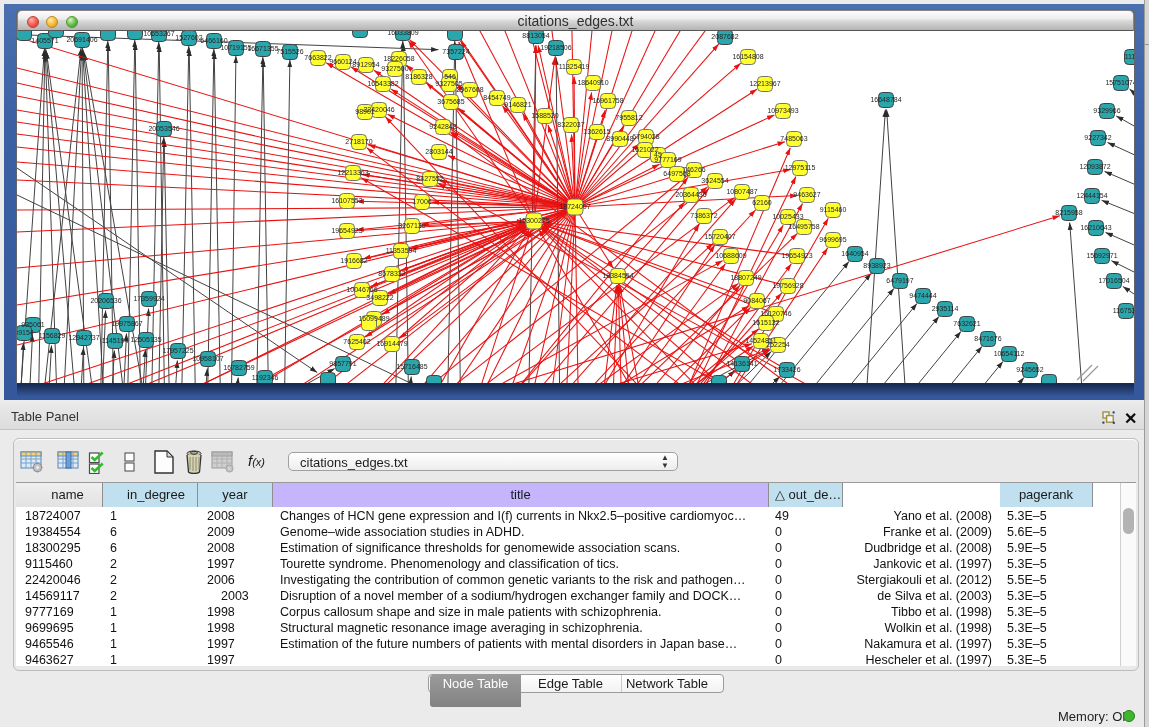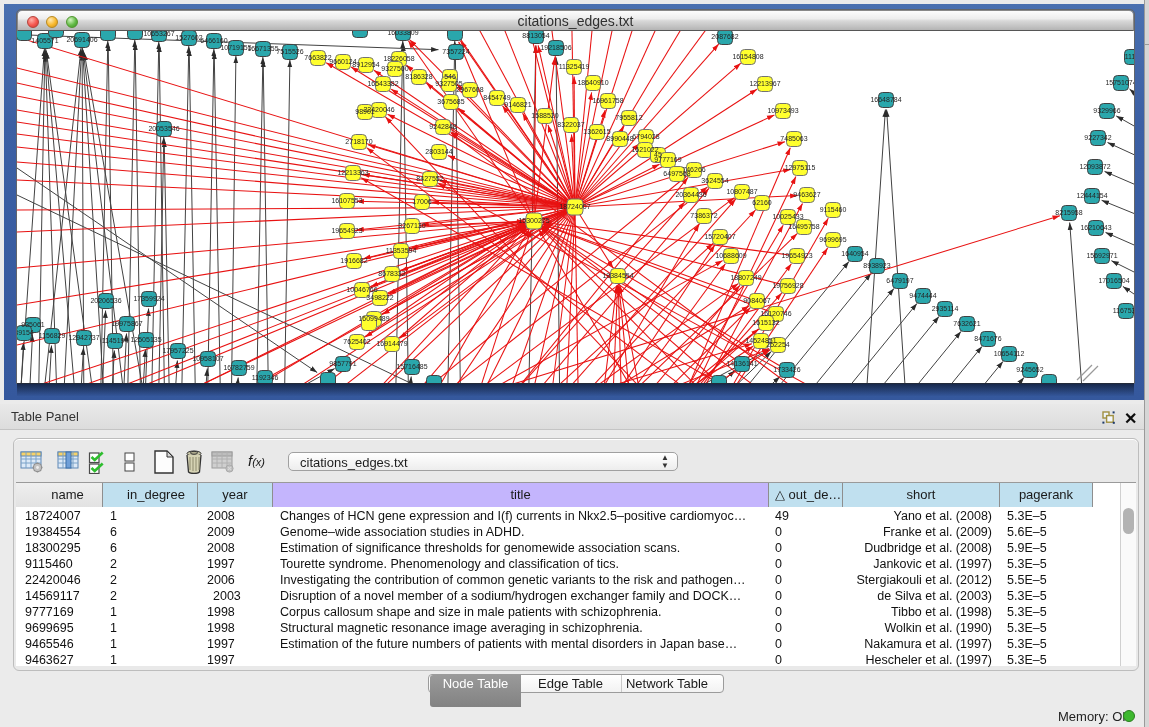--- a/index.html
+++ b/index.html
@@ -643,21 +643,20 @@
     <span class="txt">citations_edges.txt</span>
     <span class="arr">▲<br>▼</span>
   </div>
 <div id="tablebg"></div>
 <div id="thead">
   <div class="th" style="left:0;width:87px;background:linear-gradient(180deg,#efefef,#e2e2e2);text-indent:17px">name</div>
   <div class="th" style="left:87px;width:95px;background:#c0e0ef;text-indent:12px">in_degree</div>
   <div class="th" style="left:182px;width:75px;background:#c0e0ef">year</div>
   <div class="th" style="left:257px;width:496px;background:#c4b5fd">title</div>
   <div class="th" style="left:753px;width:74px;background:#c0e0ef;text-align:left;padding-left:6px">△ out_de…</div>
-  <div class="th" style="left:827px;width:157px;background:#c0e0ef">short</div>
   <div class="th" style="left:984px;width:93px;background:#c0e0ef">pagerank</div>
     <div class="th" style="left:1077px;width:27px;border-right:none;background:#fff"></div>
 </div>
 <div class="row" style="top:509px">
     <span style="left:25px">18724007</span>
     <span style="left:110px">1</span>
     <span style="left:207px">2008</span>
     <span style="left:280px;width:487px;overflow:hidden">Changes of HCN gene expression and I(f) currents in Nkx2.5–positive cardiomyoc…</span>
     <span style="left:775px">49</span>
     <span class="ctr" style="left:843px;width:149px">Yano et al. (2008)</span>
@@ -695,42 +694,42 @@
     <span style="left:110px">2</span>
     <span style="left:207px">2006</span>
     <span style="left:280px;width:487px;overflow:hidden">Investigating the contribution of common genetic variants to the risk and pathogen…</span>
     <span style="left:775px">0</span>
     <span class="ctr" style="left:843px;width:149px">Stergiakouli et al. (2012)</span>
     <span style="left:1007px">5.5E–5</span>
   </div>
 <div class="row" style="top:589px">
     <span style="left:25px">14569117</span>
     <span style="left:110px">2</span>
-    <span style="left:213px">2003</span>
+    <span style="left:221px">2003</span>
     <span style="left:280px;width:487px;overflow:hidden">Disruption of a novel member of a sodium/hydrogen exchanger family and DOCK…</span>
     <span style="left:775px">0</span>
     <span class="ctr" style="left:843px;width:149px">de Silva et al. (2003)</span>
     <span style="left:1007px">5.3E–5</span>
   </div>
 <div class="row" style="top:605px">
     <span style="left:25px">9777169</span>
     <span style="left:110px">1</span>
     <span style="left:207px">1998</span>
     <span style="left:280px;width:487px;overflow:hidden">Corpus callosum shape and size in male patients with schizophrenia.</span>
     <span style="left:775px">0</span>
     <span class="ctr" style="left:843px;width:149px">Tibbo et al. (1998)</span>
     <span style="left:1007px">5.3E–5</span>
   </div>
 <div class="row" style="top:621px">
     <span style="left:25px">9699695</span>
     <span style="left:110px">1</span>
     <span style="left:207px">1998</span>
     <span style="left:280px;width:487px;overflow:hidden">Structural magnetic resonance image averaging in schizophrenia.</span>
     <span style="left:775px">0</span>
-    <span class="ctr" style="left:843px;width:149px">Wolkin et al. (1990)</span>
+    <span class="ctr" style="left:843px;width:149px">Wolkin et al. (1998)</span>
     <span style="left:1007px">5.3E–5</span>
   </div>
 <div class="row" style="top:637px">
     <span style="left:25px">9465546</span>
     <span style="left:110px">1</span>
     <span style="left:207px">1997</span>
     <span style="left:280px;width:487px;overflow:hidden">Estimation of the future numbers of patients with mental disorders in Japan base…</span>
     <span style="left:775px">0</span>
     <span class="ctr" style="left:843px;width:149px">Nakamura et al. (1997)</span>
     <span style="left:1007px">5.3E–5</span>

